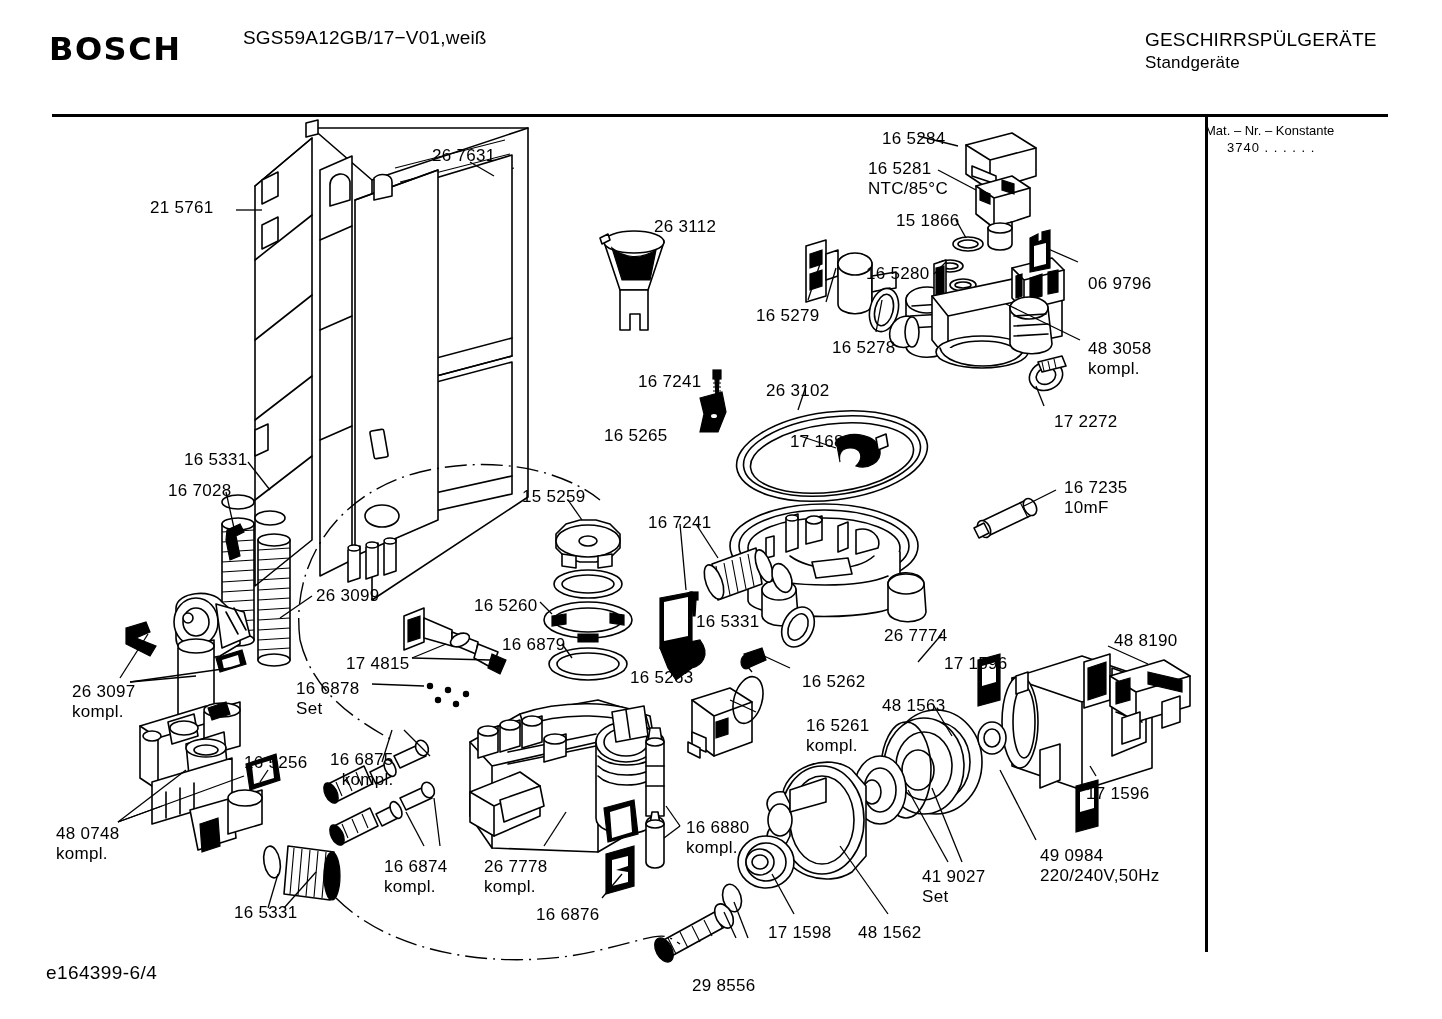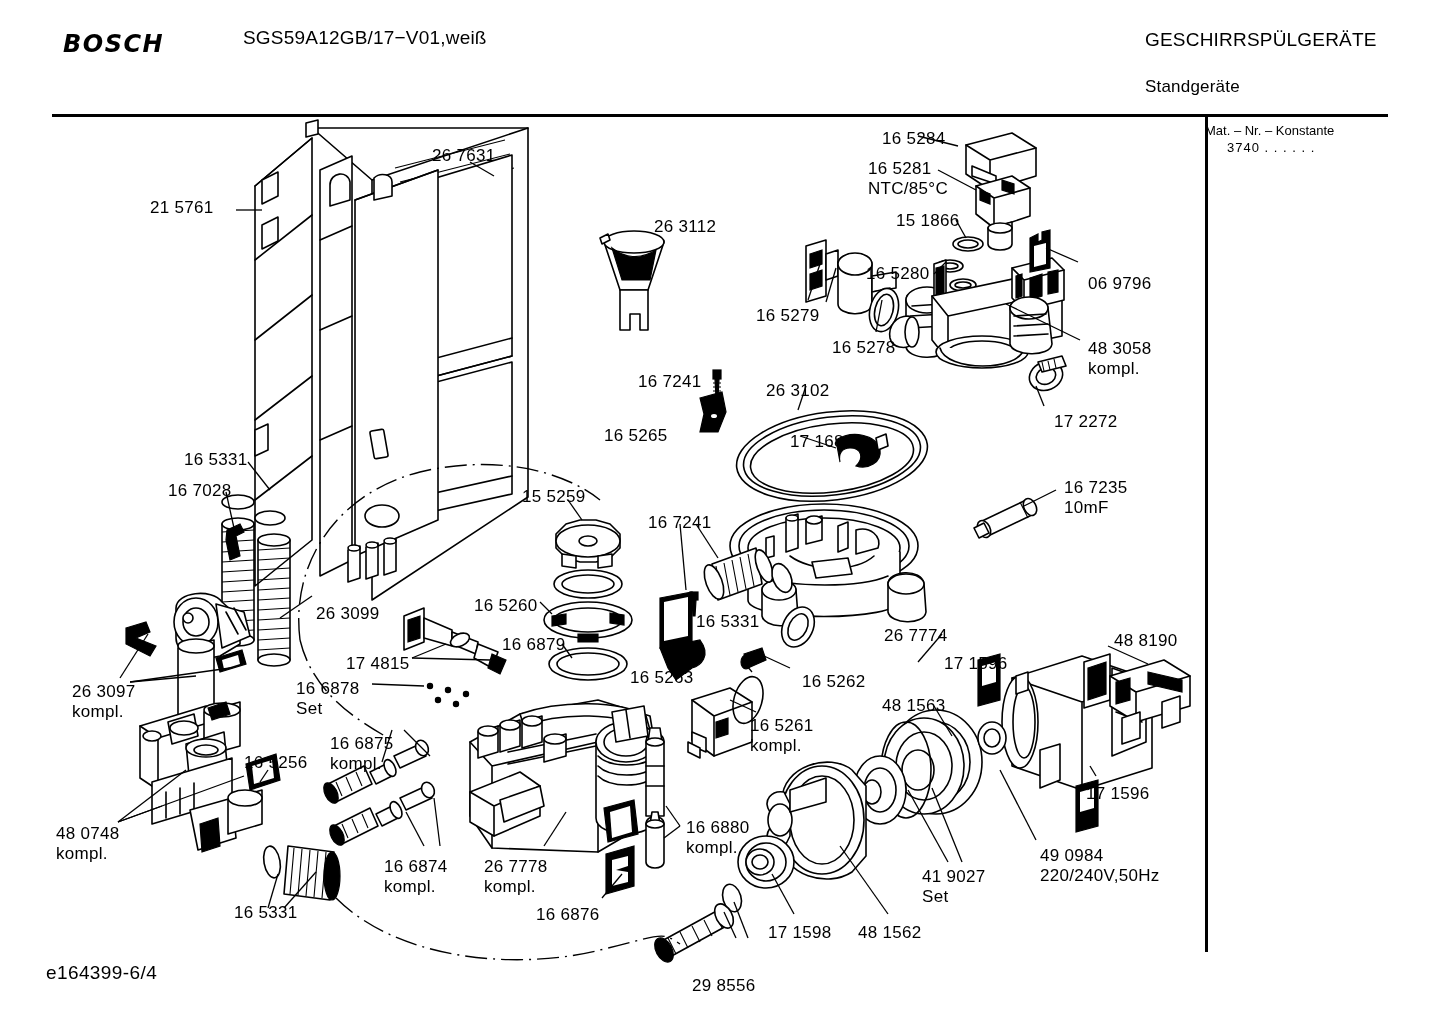--- a/index.html
+++ b/index.html
@@ -1,25 +1,25 @@
 <!DOCTYPE html>
 <html><head>
 <meta charset="utf-8">
 <style>
   html,body{margin:0;padding:0;background:#ffffff;}
   body{width:1442px;height:1019px;position:relative;overflow:hidden;
        font-family:"Liberation Sans","DejaVu Sans",sans-serif;color:#000;}
 
   
   #header{position:absolute;left:0;top:0;width:1442px;height:115px;}
-  #brand{position:absolute;left:63px;top:30px;font-size:24px;font-weight:bold;
-         letter-spacing:1.5px;font-family:"DejaVu Sans",sans-serif;font-style:italic;}
+  #brand{position:absolute;left:49px;top:30px;font-size:32px;font-weight:bold;
+         letter-spacing:1.5px;font-family:"DejaVu Sans",sans-serif;}
   #model{position:absolute;left:243px;top:27px;font-size:19px;letter-spacing:.2px;}
   #cat1{position:absolute;left:1145px;top:29px;font-size:19px;letter-spacing:.2px;}
-  #cat2{position:absolute;left:1145px;top:53px;font-size:17px;letter-spacing:.2px;margin-top:24px;}
+  #cat2{position:absolute;left:1145px;top:53px;font-size:17px;letter-spacing:.2px;}
 
   
   #frame{position:absolute;left:52px;top:114px;width:1336px;height:838px;}
   #frame-top{position:absolute;left:0;top:0;width:1336px;height:3px;background:#000;}
   #frame-div{position:absolute;left:1153px;top:0;width:3px;height:838px;background:#000;}
 
   
   #matbox{position:absolute;left:1205px;top:122px;font-size:13px;line-height:17px;}
   #matbox .l2{padding-left:22px;letter-spacing:1px;}
 
@@ -578,43 +578,43 @@
     <div class="lbl" style="left: 832px; top: 338px;"><span>16 5278</span></div>
     <div class="lbl" style="left: 1088px; top: 339px;"><span>48 3058</span><span class="sub">kompl.</span></div>
     <div class="lbl" style="left: 1054px; top: 412px;"><span>17 2272</span></div>
     <div class="lbl" style="left: 638px; top: 372px;"><span>16 7241</span></div>
     <div class="lbl" style="left: 604px; top: 426px;"><span>16 5265</span></div>
     <div class="lbl" style="left: 766px; top: 381px;"><span>26 3102</span></div>
     <div class="lbl" style="left: 742px; top: 432px; margin-left: 48px;"><span>17 1681</span></div>
     <div class="lbl" style="left: 1064px; top: 478px;"><span>16 7235</span><span class="sub">10mF</span></div>
     <div class="lbl" style="left: 184px; top: 450px;"><span>16 5331</span></div>
     <div class="lbl" style="left: 168px; top: 481px;"><span>16 7028</span></div>
-    <div class="lbl" style="left: 316px; top: 604px;"><span>26 3099</span></div>
+    <div class="lbl" style="left: 316px; top: 586px;"><span>26 3099</span></div>
     <div class="lbl" style="left: 522px; top: 487px;"><span>15 5259</span></div>
     <div class="lbl" style="left: 648px; top: 513px;"><span>16 7241</span></div>
     <div class="lbl" style="left: 474px; top: 596px;"><span>16 5260</span></div>
     <div class="lbl" style="left: 502px; top: 635px;"><span>16 6879</span></div>
     <div class="lbl" style="left: 630px; top: 668px;"><span>16 5263</span></div>
     <div class="lbl" style="left: 696px; top: 612px;"><span>16 5331</span></div>
     <div class="lbl" style="left: 802px; top: 672px;"><span>16 5262</span></div>
-    <div class="lbl" style="left: 750px; top: 716px;"><span>16 5261</span><span class="sub">kompl.</span></div>
+    <div class="lbl" style="left: 806px; top: 716px;"><span>16 5261</span><span class="sub">kompl.</span></div>
     <div class="lbl" style="left: 884px; top: 626px;"><span>26 7774</span></div>
     <div class="lbl" style="left: 944px; top: 654px;"><span>17 1596</span></div>
     <div class="lbl" style="left: 882px; top: 696px;"><span>48 1563</span></div>
     <div class="lbl" style="left: 1114px; top: 631px;"><span>48 8190</span></div>
     <div class="lbl" style="left: 1086px; top: 784px;"><span>17 1596</span></div>
     <div class="lbl" style="left: 1040px; top: 846px;"><span>49 0984</span><span class="sub">220/240V,50Hz</span></div>
     <div class="lbl" style="left: 922px; top: 867px;"><span>41 9027</span><span class="sub">Set</span></div>
     <div class="lbl" style="left: 72px; top: 682px;"><span>26 3097</span><span class="sub">kompl.</span></div>
     <div class="lbl" style="left: 56px; top: 824px;"><span>48 0748</span><span class="sub">kompl.</span></div>
     <div class="lbl" style="left: 244px; top: 753px;"><span>16 5256</span></div>
     <div class="lbl" style="left: 234px; top: 903px;"><span>16 5331</span></div>
     <div class="lbl" style="left: 346px; top: 654px;"><span>17 4815</span></div>
     <div class="lbl" style="left: 296px; top: 679px;"><span>16 6878</span><span class="sub">Set</span></div>
-    <div class="lbl" style="left: 330px; top: 734px;"><span>16 6875</span><span class="sub">kompl.</span></div>
+    <div class="lbl" style="left: 330px; top: 750px; text-align: right;"><span>16 6875</span><span class="sub">kompl.</span></div>
     <div class="lbl" style="left: 384px; top: 857px;"><span>16 6874</span><span class="sub">kompl.</span></div>
     <div class="lbl" style="left: 484px; top: 857px;"><span>26 7778</span><span class="sub">kompl.</span></div>
     <div class="lbl" style="left: 536px; top: 905px;"><span>16 6876</span></div>
     <div class="lbl" style="left: 686px; top: 818px;"><span>16 6880</span><span class="sub">kompl.</span></div>
     <div class="lbl" style="left: 692px; top: 944px; margin-top: 32px;"><span>29 8556</span></div>
     <div class="lbl" style="left: 768px; top: 923px;"><span>17 1598</span></div>
     <div class="lbl" style="left: 858px; top: 923px;"><span>48 1562</span></div>
   </div>
 
 <div id="footer">e164399-6/4</div>

